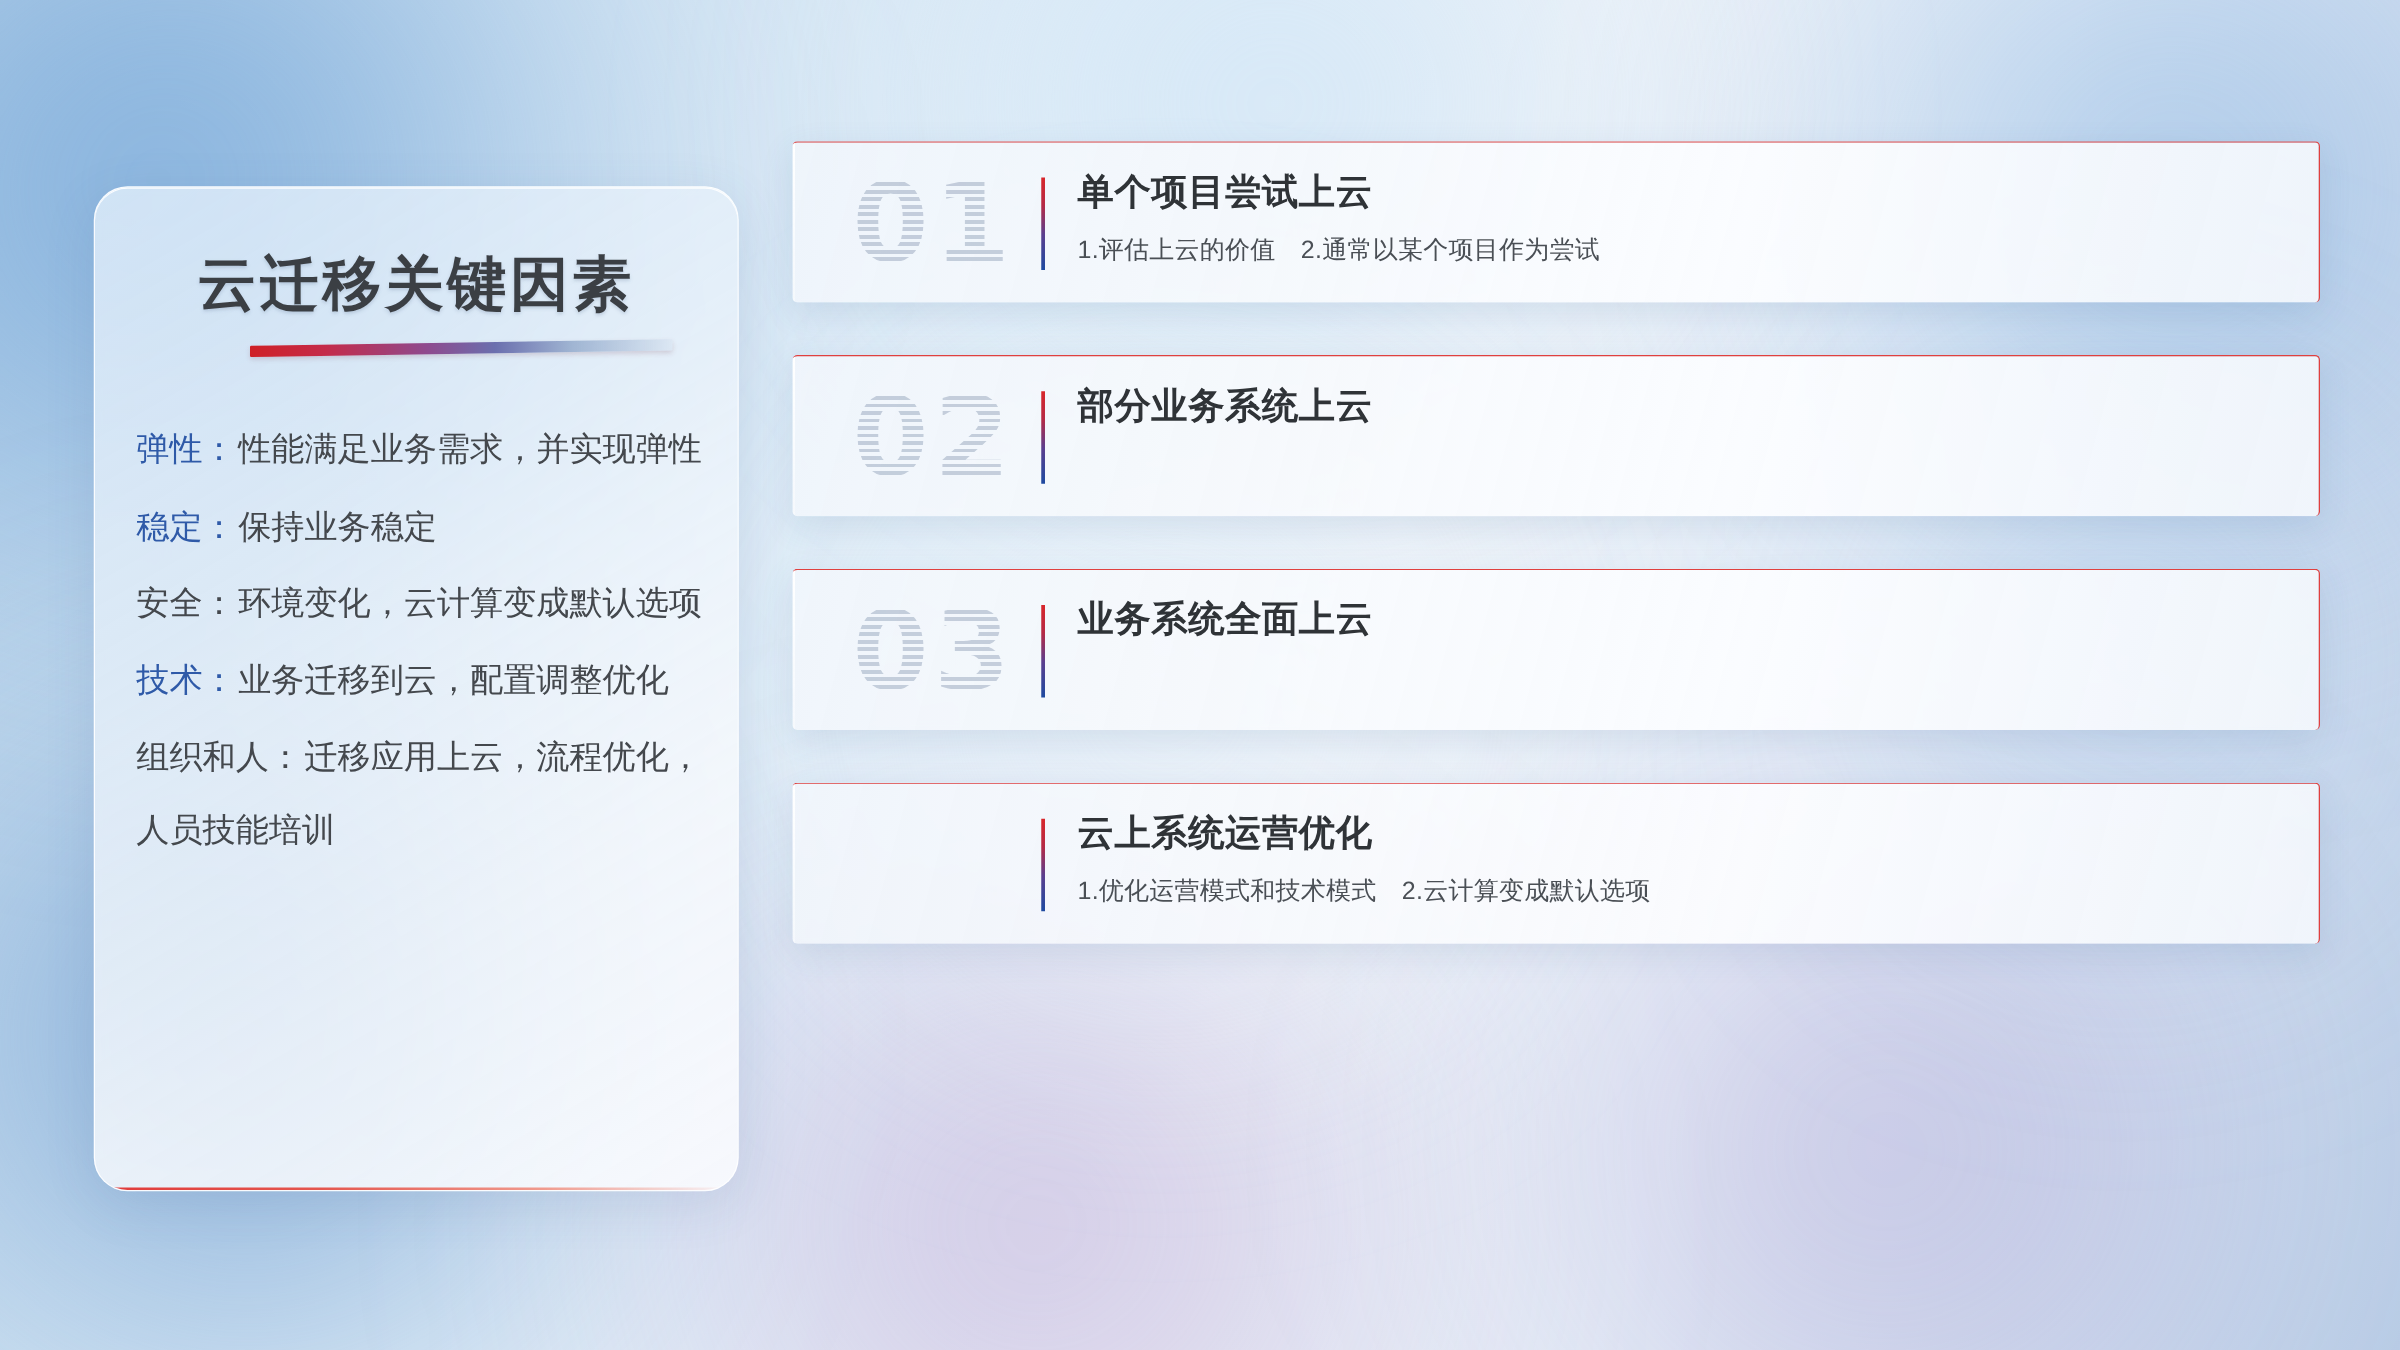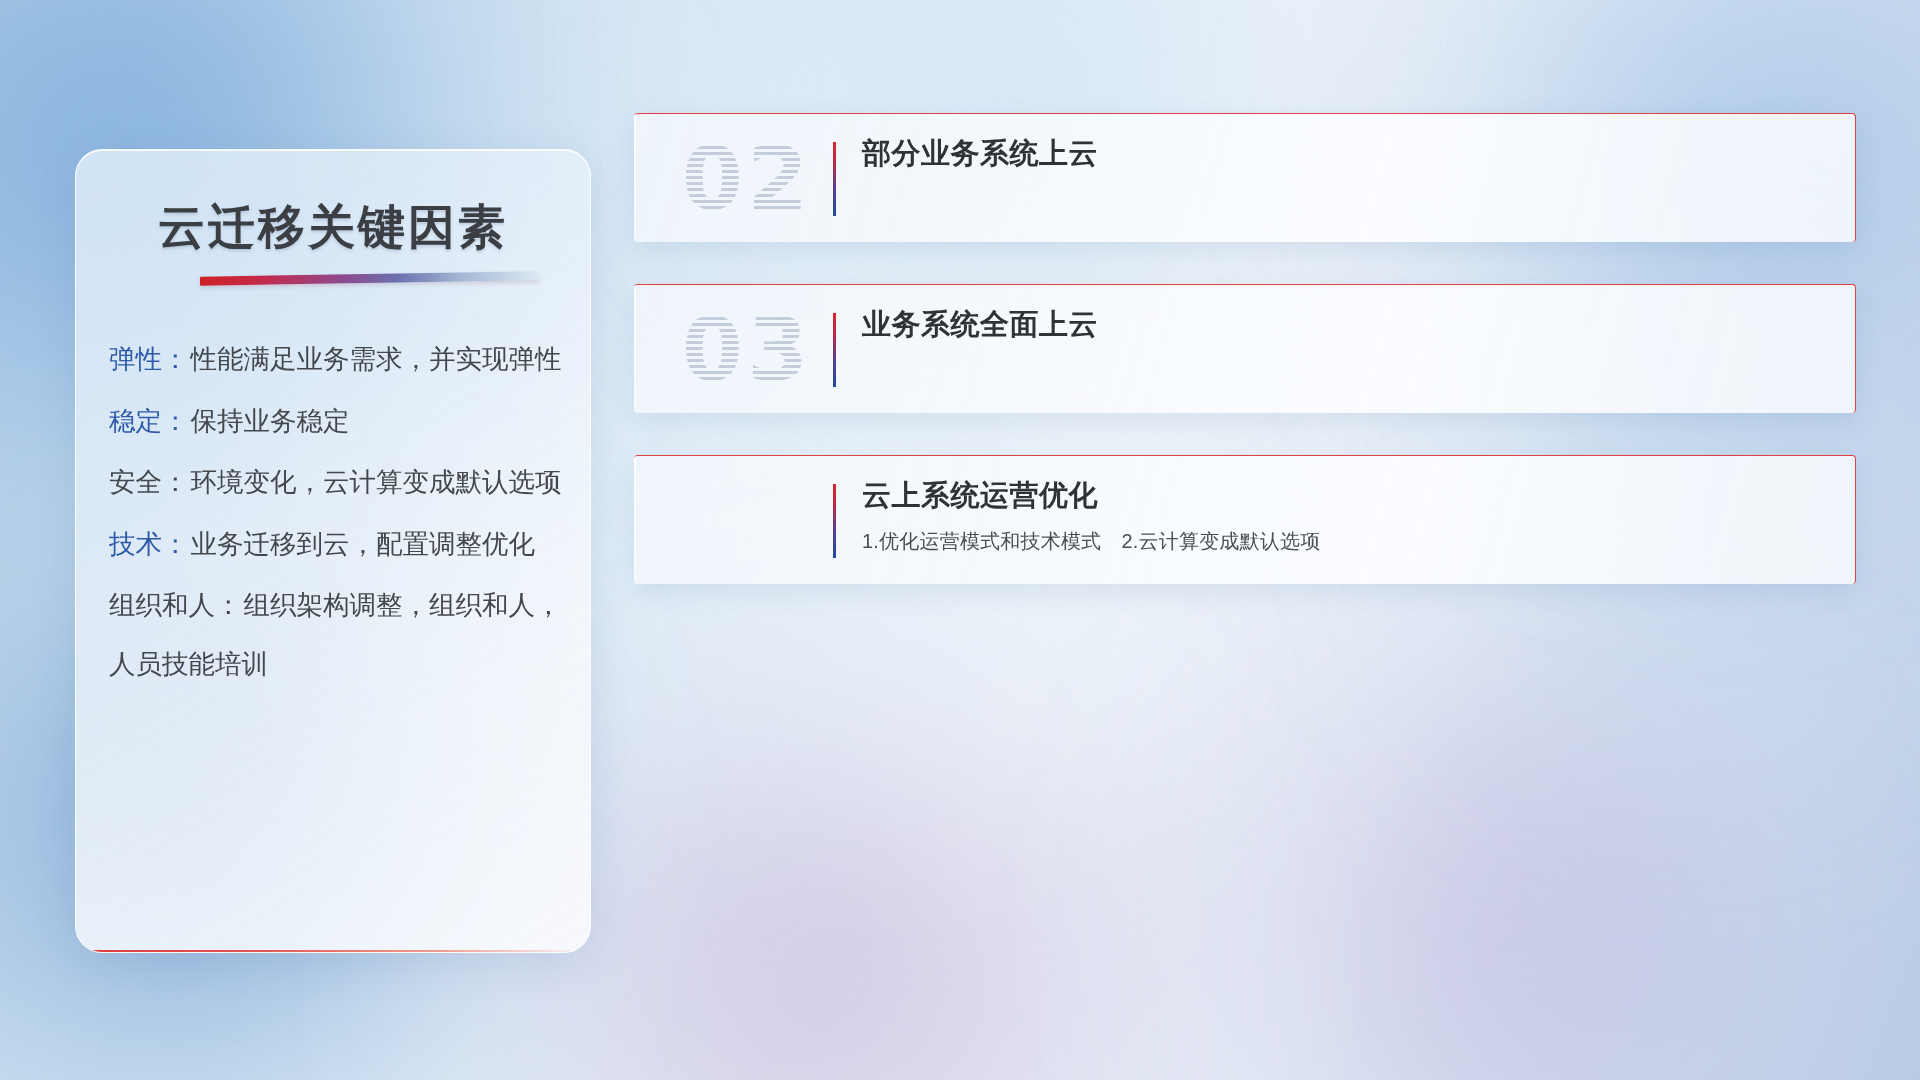--- a/index.html
+++ b/index.html
@@ -160,29 +160,37 @@
         <span class="factor-val">环境变化，云计算变成默认选项</span>
       </div>
 
       <div class="factor-row">
         <span class="factor-key">技术：</span>
         <span class="factor-val">业务迁移到云，配置调整优化</span>
       </div>
 
       <div class="factor-row tight">
         <span class="factor-key plain">组织和人：</span>
-        <span class="factor-val">组织架构调整，组织和人，</span>
+        <span class="factor-val">迁移应用上云，流程优化，</span>
       </div>
 
       <div class="factor-cont">人员技能培训</div>
     </div>
   </div>
 
   <div class="cards">
 
+    <div class="card">
+      <div class="big-num">01</div>
+      <div class="accent-bar"></div>
+      <div class="card-text">
+        <div class="card-title">单个项目尝试上云</div>
+        <div class="card-desc">1.评估上云的价值　2.通常以某个项目作为尝试</div>
+      </div>
+    </div>
 
     <div class="card">
       <div class="big-num">02</div>
       <div class="accent-bar"></div>
       <div class="card-text">
         <div class="card-title">部分业务系统上云</div>
       </div>
     </div>
 
     <div class="card">

